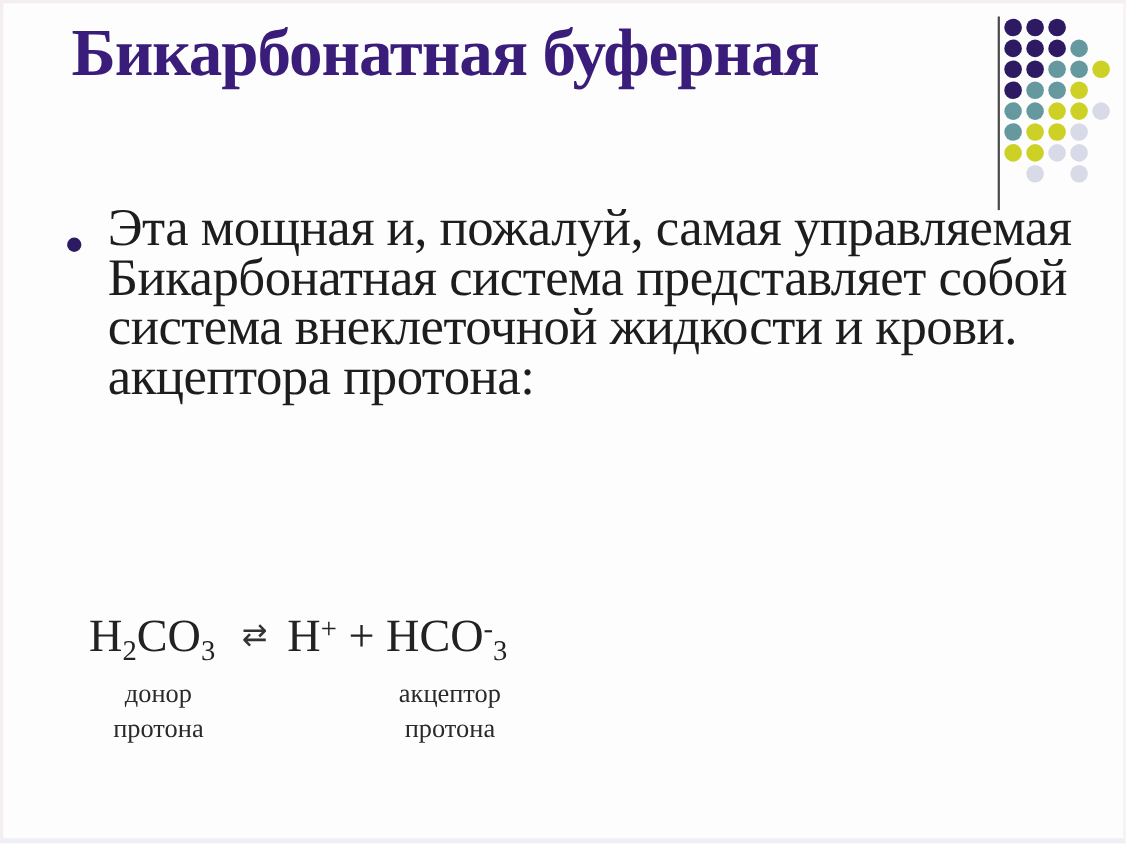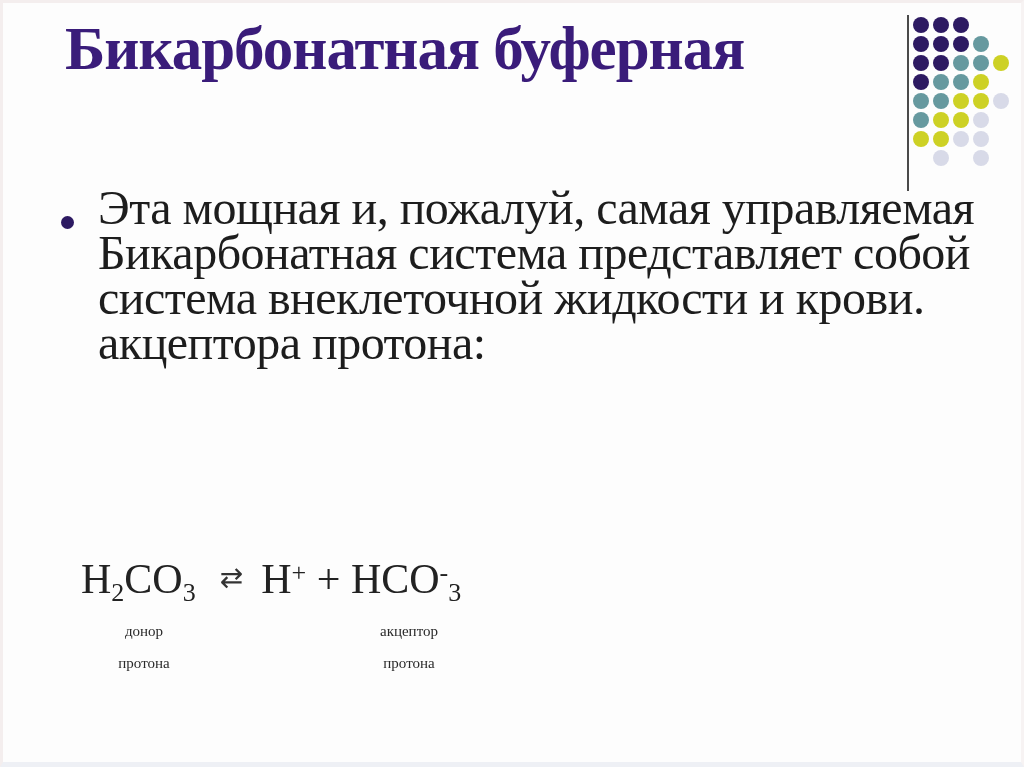--- a/index.html
+++ b/index.html
@@ -41,21 +41,21 @@
   .equation{
     position:absolute;left:78px;top:552px;
     font-size:42px;color:#222222;white-space:nowrap;letter-spacing:0;
   }
   .seg-arrow{
     font-size:28px;position:relative;top:-6px;
     margin:0 18px 0 24px;color:#333;
   }
   .eq-label{
     position:absolute;top:612px;
-    font-size:15px;line-height:32px;color:#2a2a2a;
+    font-size:24px;line-height:32px;color:#2a2a2a;
     text-align:center;transform:translateX(-50%);
   }
   .eq-label-donor{left:141px;}
   .eq-label-acceptor{left:406px;}
 </style>
 </head>
 <body>
 
 <div class="slide">
 

